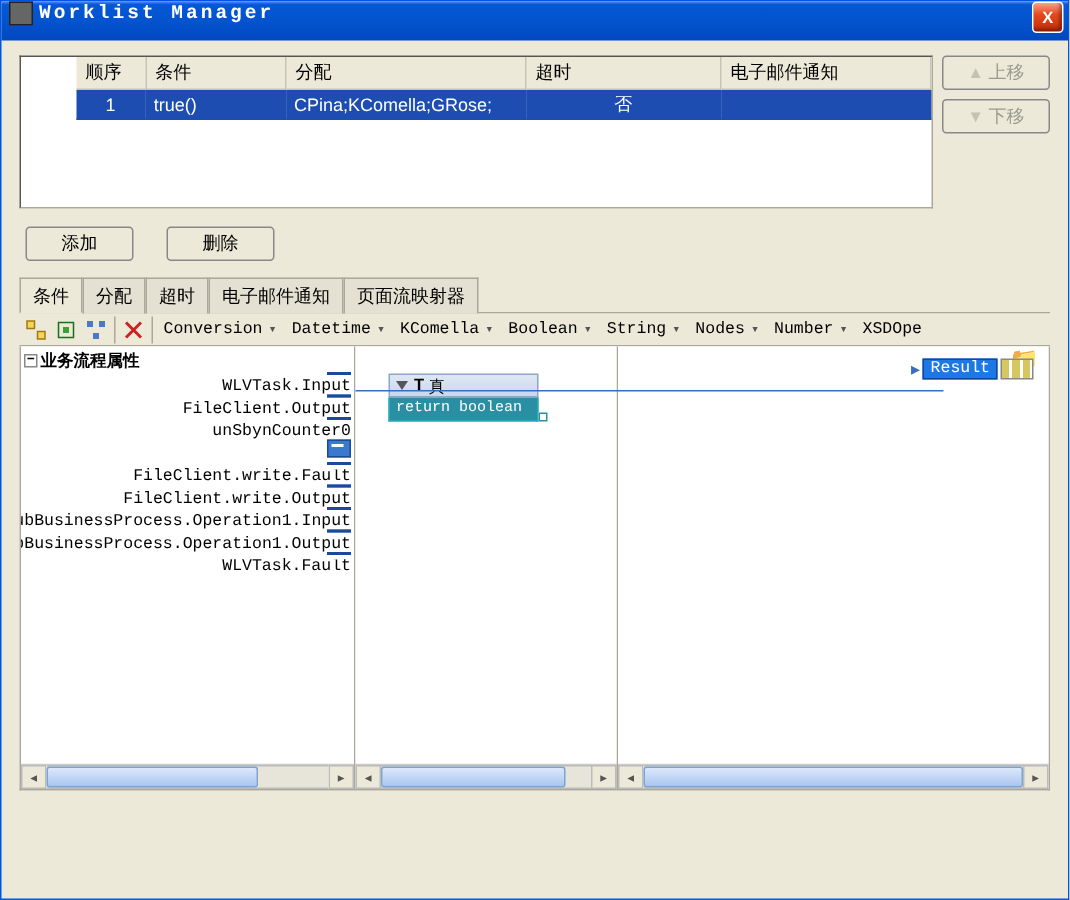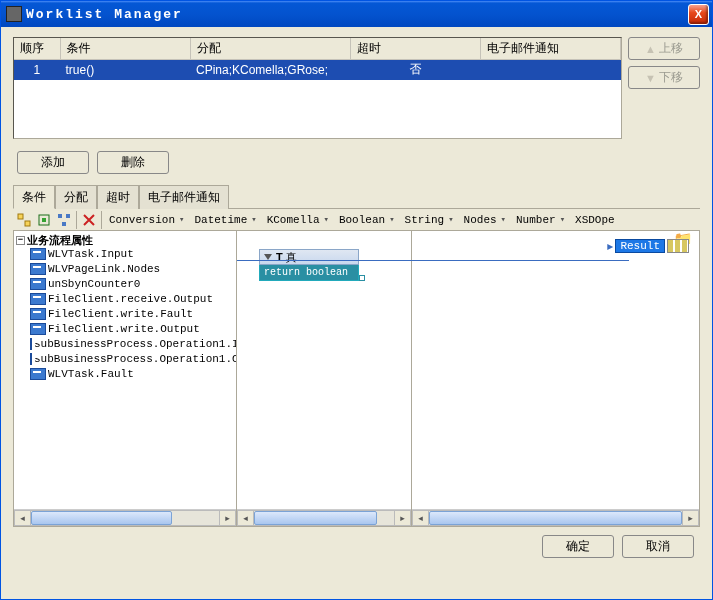--- a/index.html
+++ b/index.html
@@ -1,45 +1,45 @@
 <!DOCTYPE html>
 <html><head>
 <meta charset="utf-8">
 <style>
   * { box-sizing: border-box; }
   body { margin: 0; padding: 0; font-family: "Microsoft Sans Serif", Tahoma, sans-serif; font-size: 12px; background: #ece9d8; width: 713px; height: 600px; overflow: hidden; }
   .window { width: 713px; height: 600px; border: 1px solid #0054e3; background: #ece9d8; }
-  .titlebar { height: 26px; background: linear-gradient(to bottom,#3a80e8 0%,#2a62d0 5%,#0a246a 100%); background: linear-gradient(to bottom,#4a8cf7 0%,#0457d5 8%,#0453cf 50%,#0048c0 100%); display: flex; align-items: center; padding: 0 3px 0 5px; }
+  .titlebar { height: 26px; background: linear-gradient(to bottom,#3a80e8 0%,#2a62d0 5%,#0a246a 100%); background: linear-gradient(to bottom,#4a8cf7 0%,#0457d5 8%,#0453cf 50%,#0048c0 100%); display: flex; align-items: flex-start; padding: 0 3px 0 5px; }
   .titlebar .icon { width: 16px; height: 16px; background: #666; border: 1px solid #222; margin-right: 4px; }
   .titlebar .title { color: #fff; font-weight: bold; font-size: 13px; flex: 1; letter-spacing: 2px; font-family: "Courier New", monospace; }
   .titlebar .close { width: 21px; height: 21px; background: linear-gradient(to bottom,#f5a18f,#e7491b 40%,#c42906); border: 1px solid #fff; border-radius: 3px; color: #fff; display:flex; align-items:center; justify-content:center; font-weight:bold; font-size:11px; box-shadow: inset -2px -2px 2px rgba(0,0,0,.3); }
   .client { padding: 10px 12px 8px 12px; }
   .section-label { font-size: 12px; margin: 6px 0 4px 2px; }
 
   
   .table-row { display: flex; gap: 6px; }
-  .list-panel { flex: 1; height: 102px; background: #fff; border: 1px inset #aca899; overflow: hidden; }
+  .list-panel { flex: 1; height: 102px; background: #fff; border: 1px inset #aca899; overflow: hidden; padding-left: 37px; }
   .sidebtns { display: flex; flex-direction: column; gap: 6px; }
   .btn { height: 23px; min-width: 72px; padding: 0 10px; border: 1px solid #888; background: #ece9d8; border-radius: 3px; display:inline-flex; align-items:center; justify-content:center; gap:3px; cursor: default; }
   .btn.disabled { color: #9a9a90; }
   .btn .arrow { font-size: 11px; color: #888; }
   .btn.disabled .arrow { color: #c6c2b3; }
 
   table.grid { border-collapse: collapse; width: 100%; font-size: 12px; }
   table.grid th { text-align: left; background: #ece9d8; border: 1px solid #c5c2b8; border-top: none; padding: 2px 6px; font-weight: normal; }
   table.grid th:first-child { border-left: none; }
   table.grid td { border: 1px solid #c5c2b8; padding: 1px 5px; height: 16px; }
   table.grid td:first-child { border-left: none; }
   tr.sel td { background: #1d4db1; color: #fff; border-color: #1d4db1; }
   .c-seq { width: 46px; text-align: center; }
   .c-assign { width: 160px; }
   .c-timeout { width: 130px; text-align: center; }
   .c-email { width: 140px; }
 
-  .btn-row { margin: 12px 0 10px 4px; display:flex; gap:8px; }
+  .btn-row { margin: 12px 0 10px 4px; display:flex; gap:22px; }
 
   
   .tabstrip { display:flex; border-bottom: 1px solid #aca899; margin-top: 4px; }
   .tab { padding: 3px 8px 2px; border: 1px solid #aca899; border-bottom: none; background: #ece9d8; margin-right: 0px; position: relative; top: 1px; font-size: 12px; cursor: default; }
   .tab.active { background: #ece9d8; border-bottom: 1px solid #ece9d8; }
   .tab:not(.active){ background:#e4e1d2; }
 
   
   .toolbar { height: 22px; border-bottom: 1px solid #aca899; background: #ece9d8; display:flex; align-items:center; gap:2px; padding: 0 2px; font-family: "Courier New", monospace; font-size: 11px; overflow:hidden; white-space:nowrap; }
   .tbtn { width: 18px; height: 18px; display:inline-flex; align-items:center; justify-content:center; }
@@ -55,21 +55,21 @@
   .pane-body { flex:1; overflow:hidden; position:relative; background:#fff; }
   .pane-scroll { height: 17px; display:flex; align-items:stretch; border-top:1px solid #ccc;}
   .pane-scroll .sb-btn { width:17px; background:#ece9d8; border:1px solid #bbb; display:flex;align-items:center;justify-content:center;font-size:9px;color:#555; }
   .pane-scroll .sb-track { flex:1; background:#e7e5da; border:1px solid #bbb; border-left:none;border-right:none; position: relative;}
   .pane-scroll .sb-thumb { position:absolute; top:0; bottom:0; background: linear-gradient(#dce8fb,#a9c6ef); border:1px solid #7ba3d6; border-radius:2px; }
 
   
   .tree { padding: 2px 2px; font-family: "Courier New", monospace; font-size: 11px; }
   .tree .root { font-weight:bold; display:flex; align-items:center; gap:2px;}
   .tree .minus { width:9px;height:9px;border:1px solid #888;display:inline-flex;align-items:center;justify-content:center;font-size:9px;line-height:1;background:#fff;}
-  .tree .node { display:flex; align-items:flex-start; gap:2px; padding-left: 14px; height:15px; }
+  .tree .node { display:flex; align-items:flex-end; gap:2px; padding-left: 14px; height:15px;flex-direction:column; }
   .tree .nicon { width:16px; height:12px; background:#3b79cf; border:1px solid #1a4a9a; position:relative;}
   .tree .nicon:before{content:"";position:absolute;top:2px;left:2px;width:8px;height:2px;background:#fff;}
 
   
   .block { position:absolute; top:18px; left:22px; width:100px; }
   .block-head { height:16px; border:1px solid #8aa6c8; background: linear-gradient(#dfe7f2,#c9d8ee); display:flex; align-items:center; padding:0 4px; font-size:11px; }
   .block-head .tri { width:0;height:0;border-left:4px solid transparent;border-right:4px solid transparent;border-top:6px solid #555; margin-right:4px;}
   .block-head .t { font-weight:bold; }
   .block-body { height:16px; border:1px solid #2ab; border-top:none; background:#2a8fa3; color:#fff; display:flex;align-items:center;padding: 0 4px; font-size:10px; font-family:"Courier New",monospace;}
   .block-port { position:absolute; right:-6px; top: 26px; width:6px; height:6px; background:#fff; border:1px solid #2a8fa3;}
@@ -134,20 +134,21 @@
     <div class="btn-row">
       <span class="btn">添加</span>
       <span class="btn">删除</span>
     </div>
 
     <div class="tabstrip">
       <span class="tab active">条件</span>
       <span class="tab">分配</span>
       <span class="tab">超时</span>
       <span class="tab">电子邮件通知</span>
+      <span class="tab">页面流映射器</span>
     </div>
 
     <div class="toolbar">
       <span class="tbtn">
           <svg viewBox="0 0 14 14">
             <rect x="1" y="1" width="5" height="5" fill="#f7d35a" stroke="#a07a10"></rect>
             <rect x="8" y="8" width="5" height="5" fill="#f7d35a" stroke="#a07a10"></rect>
           </svg>
         </span>
       <span class="tbtn">
@@ -196,29 +197,28 @@
                 <span class="minus">−</span>
                 <span>业务流程属性</span>
               </div>
             <div id="tree-items">
                 <div class="node">
                   <span class="nicon"></span>
                   <span>WLVTask.Input</span>
                 </div>
                 <div class="node">
                   <span class="nicon"></span>
-                  <span>WLVPageLink.Nodes</span>
+                  <span>FileClient.Output</span>
                 </div>
                 <div class="node">
                   <span class="nicon"></span>
                   <span>unSbynCounter0</span>
                 </div>
                 <div class="node">
                   <span class="nicon"></span>
-                  <span>FileClient.receive.Output</span>
                 </div>
                 <div class="node">
                   <span class="nicon"></span>
                   <span>FileClient.write.Fault</span>
                 </div>
                 <div class="node">
                   <span class="nicon"></span>
                   <span>FileClient.write.Output</span>
                 </div>
                 <div class="node">
@@ -275,18 +275,14 @@
         <div class="pane-scroll">
           <span class="sb-btn">◂</span>
           <span class="sb-track">
               <span class="sb-thumb" style="left:0;width:100%"></span>
             </span>
           <span class="sb-btn">▸</span>
         </div>
       </div>
     </div>
 
-    <div class="dlg-buttons">
-      <span class="btn">确定</span>
-      <span class="btn">取消</span>
-    </div>
   </div>
 </div>
 
 </body></html>

